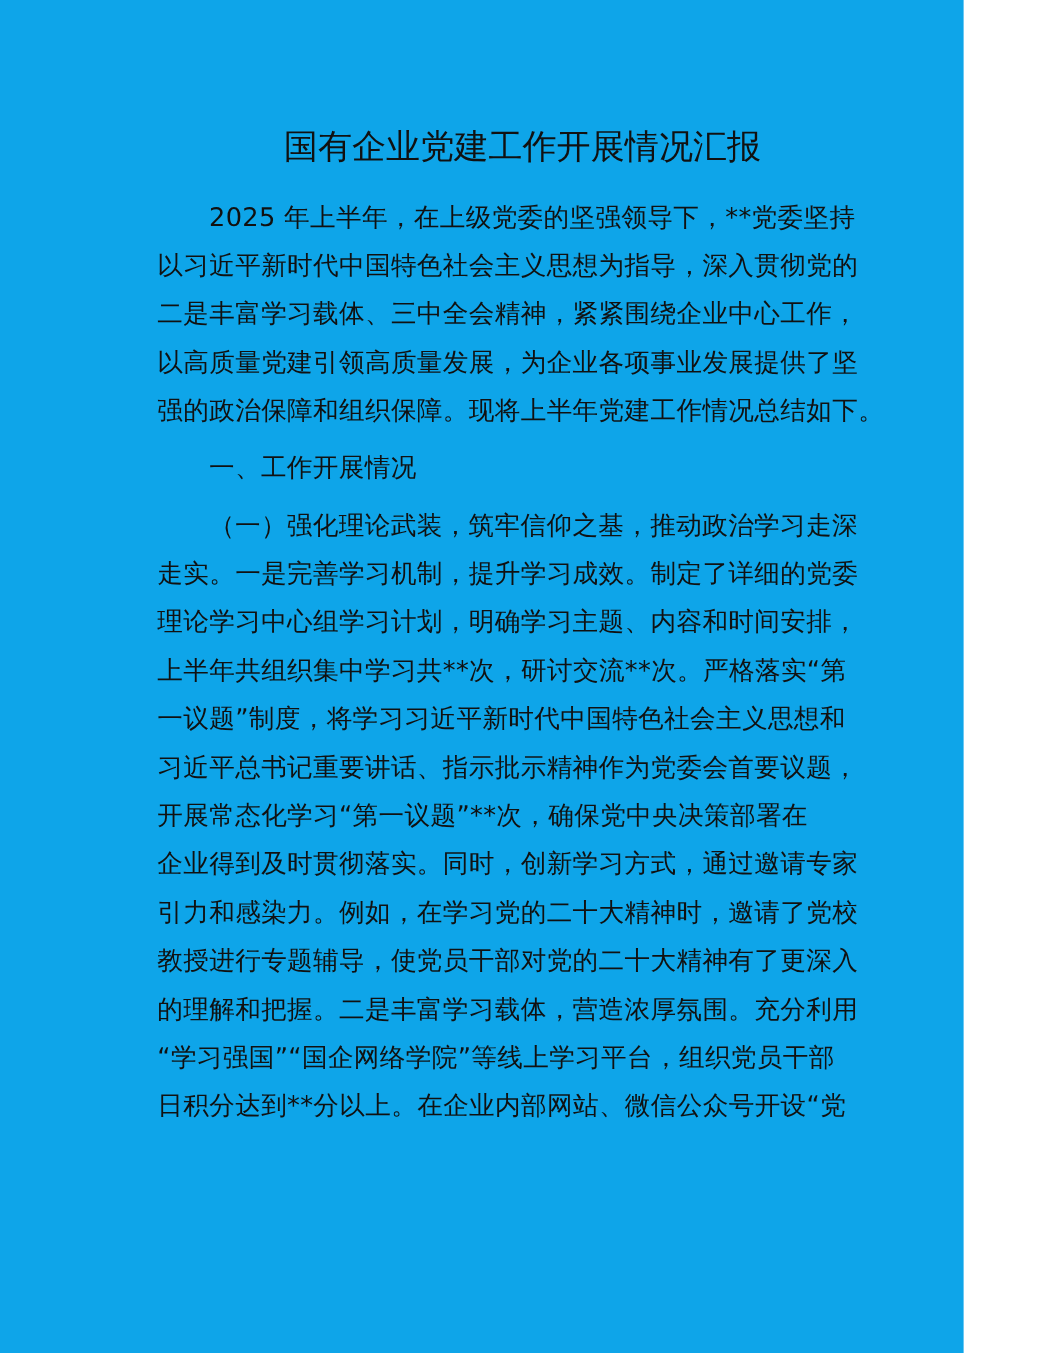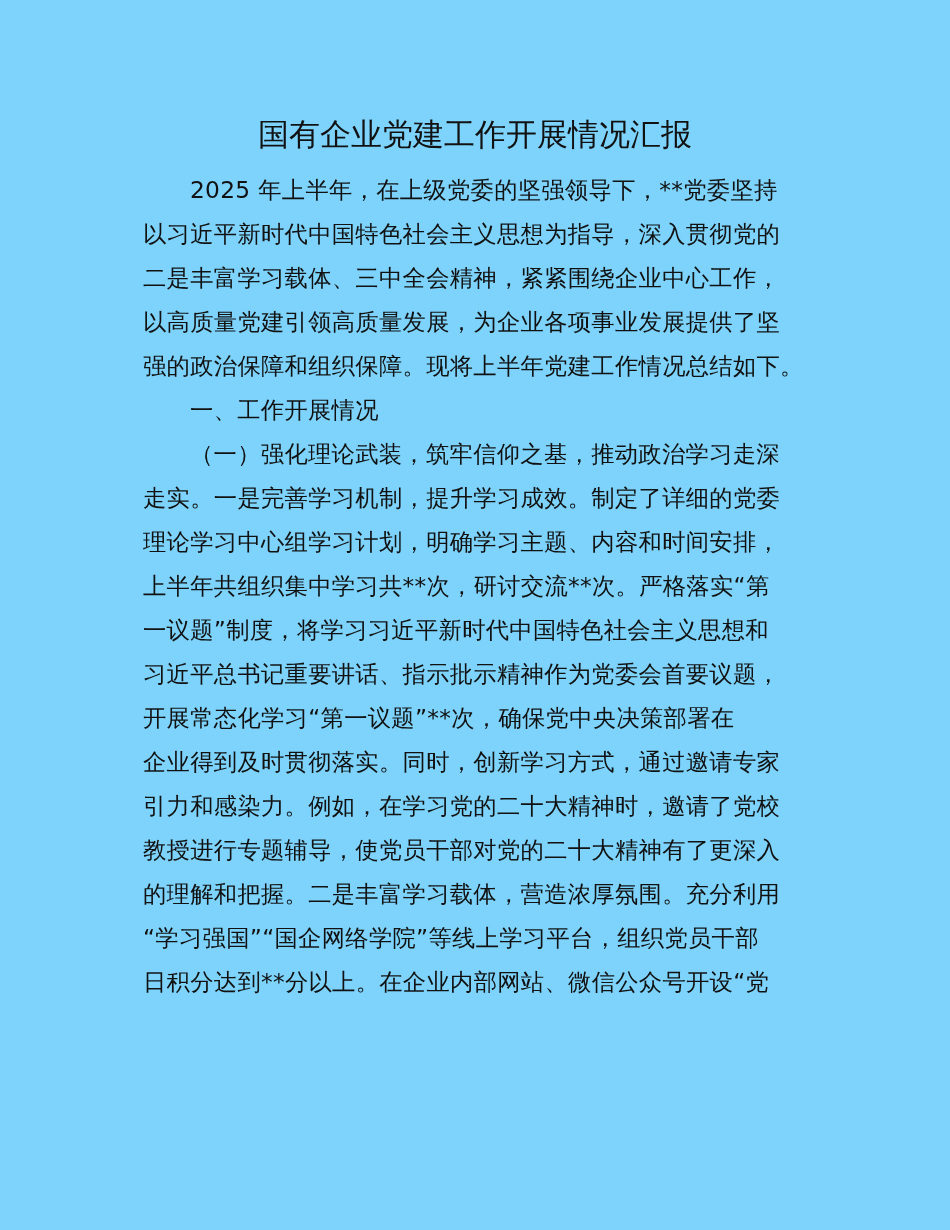--- a/index.html
+++ b/index.html
@@ -11,23 +11,23 @@
       width: 950px;
       height: 1230px;
       position: relative;
       overflow: hidden;
       font-family: "DejaVu Sans", "Liberation Sans", sans-serif;
       color: #111111;
     }
     .page {
       position: absolute;
       left: 0; top: 0;
-      width: 950px;
+      width: 876px;
       height: 1230px;
-      background: #7dd3fc;
+      background: #0ea5e9;
     }
     .title {
       position: absolute;
       left: 0;
       top: 112px;
       width: 950px;
       text-align: center;
       font-size: 31px;
       line-height: 44px;
       letter-spacing: 0px;
@@ -40,21 +40,21 @@
       width: 700px;
     }
     .line {
       display: block;
       height: 44px;
       line-height: 44px;
       font-size: 23.3px;
       white-space: nowrap;
       letter-spacing: 0.3px;
     }
-    .indent { padding-left: 47px; }
+    .indent { padding-left: 47px; margin-top: 8px; }
   </style>
 </head>
 <body>
 
 <div class="page">
   <div class="title">国有企业党建工作开展情况汇报</div>
 
   <div class="body">
 
     <div>

